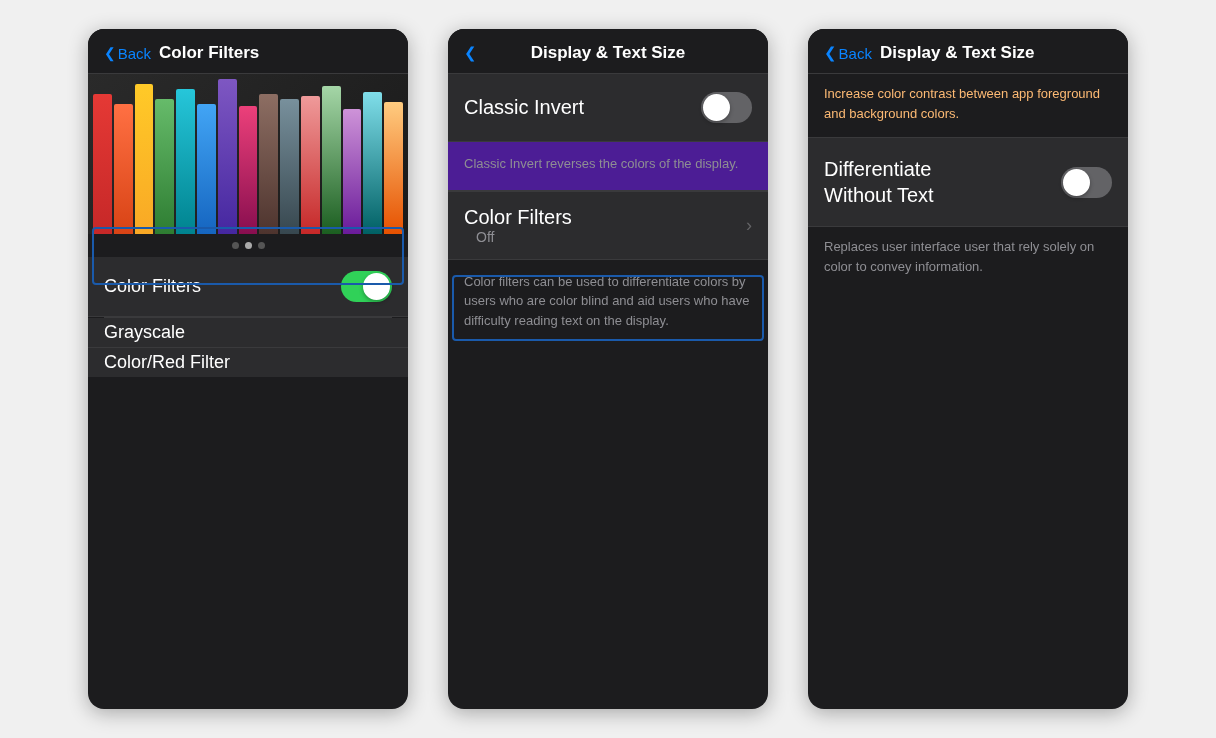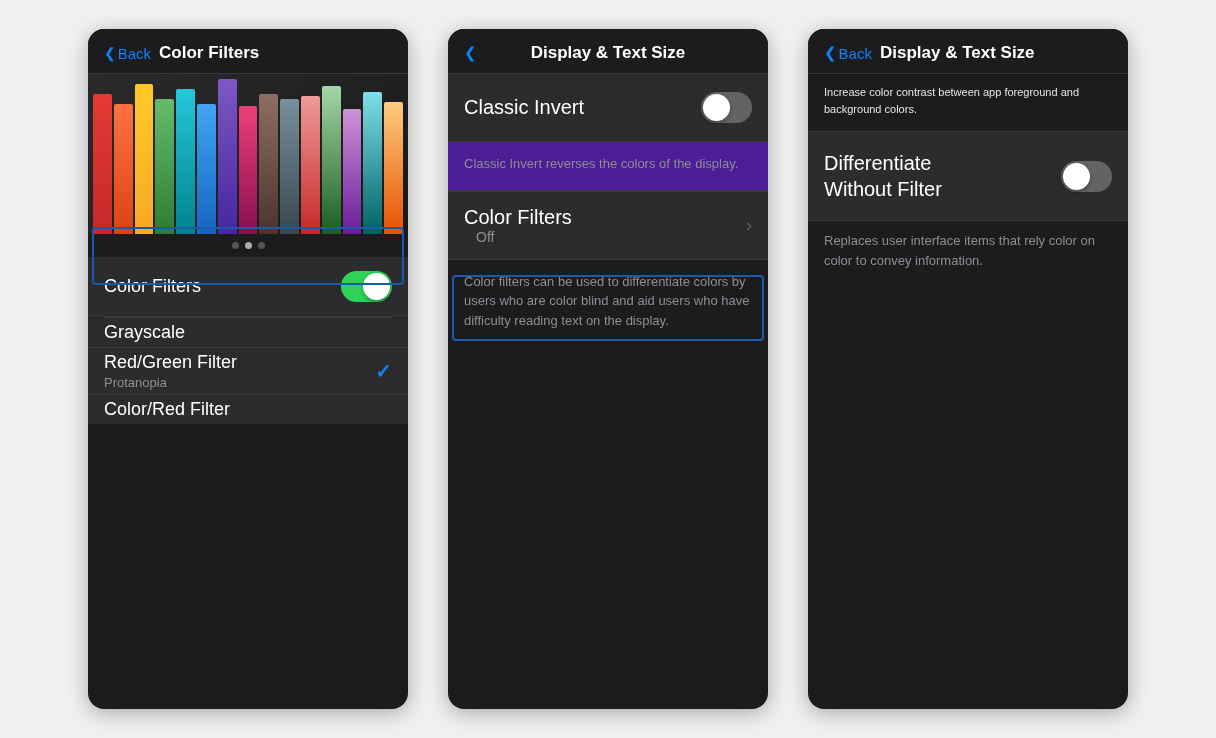--- a/index.html
+++ b/index.html
@@ -281,22 +281,22 @@
       font-weight: 400;
       max-width: 180px;
       line-height: 1.3;
     }
 
     .ic-description {
       padding: 10px 16px 14px;
       background: #1c1c1e;
     }
     .ic-desc-text {
-      color: #e5e5e5;
-      font-size: 11px;
+      color: #fdba74;
+      font-size: 13px;
       line-height: 1.5;
     }
 
     .diff-without-color-row {
       display: flex;
       align-items: center;
       justify-content: space-between;
       padding: 18px 16px;
       background: #2c2c2e;
       border-top: 1px solid #3a3a3c;
@@ -369,27 +369,20 @@
   <div class="divider"></div>
 
   <div style="background:#2c2c2e;">
     <div class="option-row">
       <div>
         <div class="option-label">Grayscale</div>
       </div>
     </div>
     <div class="option-row">
       <div>
-        <div class="option-label">Red/Green Filter</div>
-        <div class="option-sublabel">Protanopia</div>
-      </div>
-      <span class="checkmark">✓</span>
-    </div>
-    <div class="option-row">
-      <div>
         <div class="option-label">Color/Red Filter</div>
       </div>
     </div>
   </div>
 
   <div class="highlight-box" style="top:198px; left:4px; right:4px; height:58px;"></div>
 </div>
 
 <div class="phone-panel" style="position:relative;">
 
@@ -437,22 +430,22 @@
     </span>
     <span class="p3-title">Display &amp; Text Size</span>
   </div>
 
 
   <div class="ic-description">
     <p class="ic-desc-text">Increase color contrast between app foreground and background colors.</p>
   </div>
 
   <div class="diff-without-color-row">
-    <span class="dwc-label">Differentiate Without Filter</span>
+    <span class="dwc-label">Differentiate Without Text</span>
     <div class="toggle off">
       <div class="toggle-thumb"></div>
     </div>
   </div>
 
   <div class="dwc-description">
-    <p class="dwc-desc-text">Replaces user interface items that rely color on color to convey information.</p>
+    <p class="dwc-desc-text">Replaces user interface user that rely solely on color to convey information.</p>
   </div>
 </div>
 
 </body></html>

